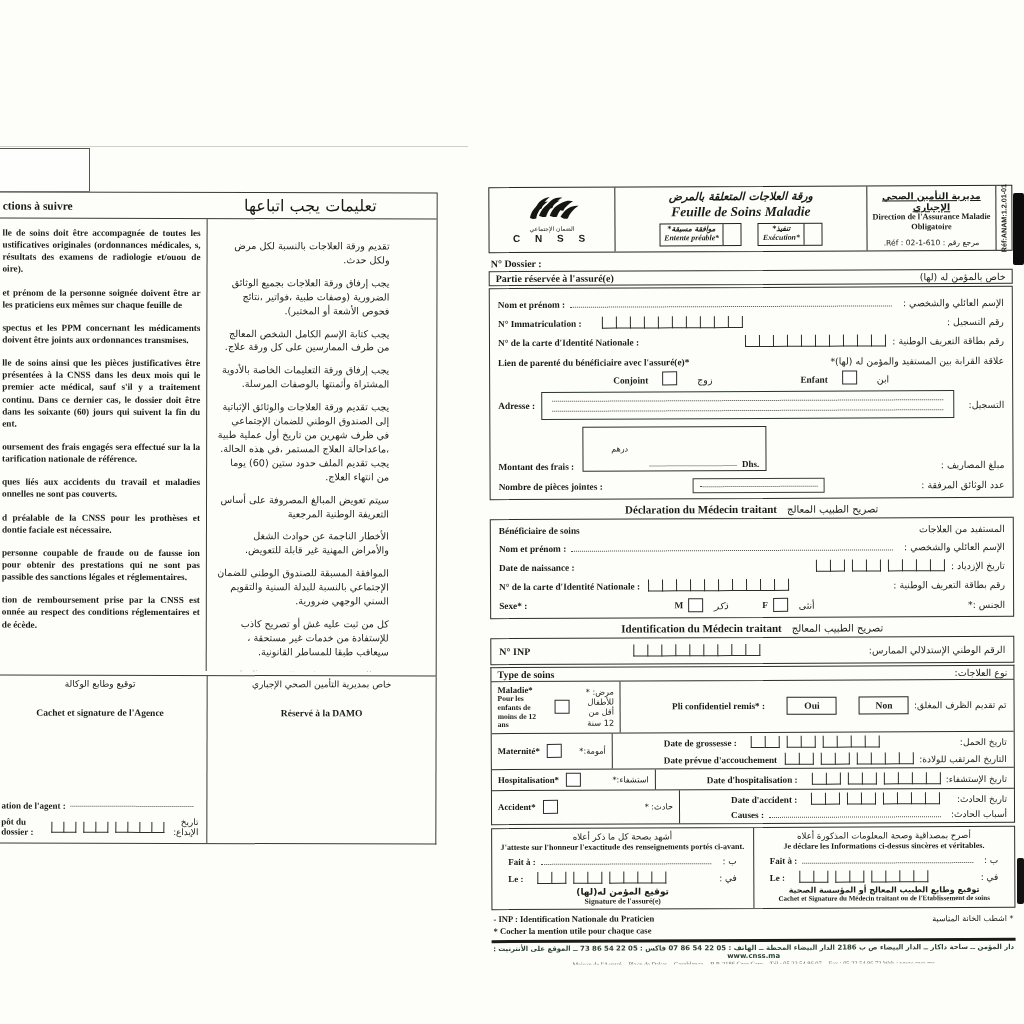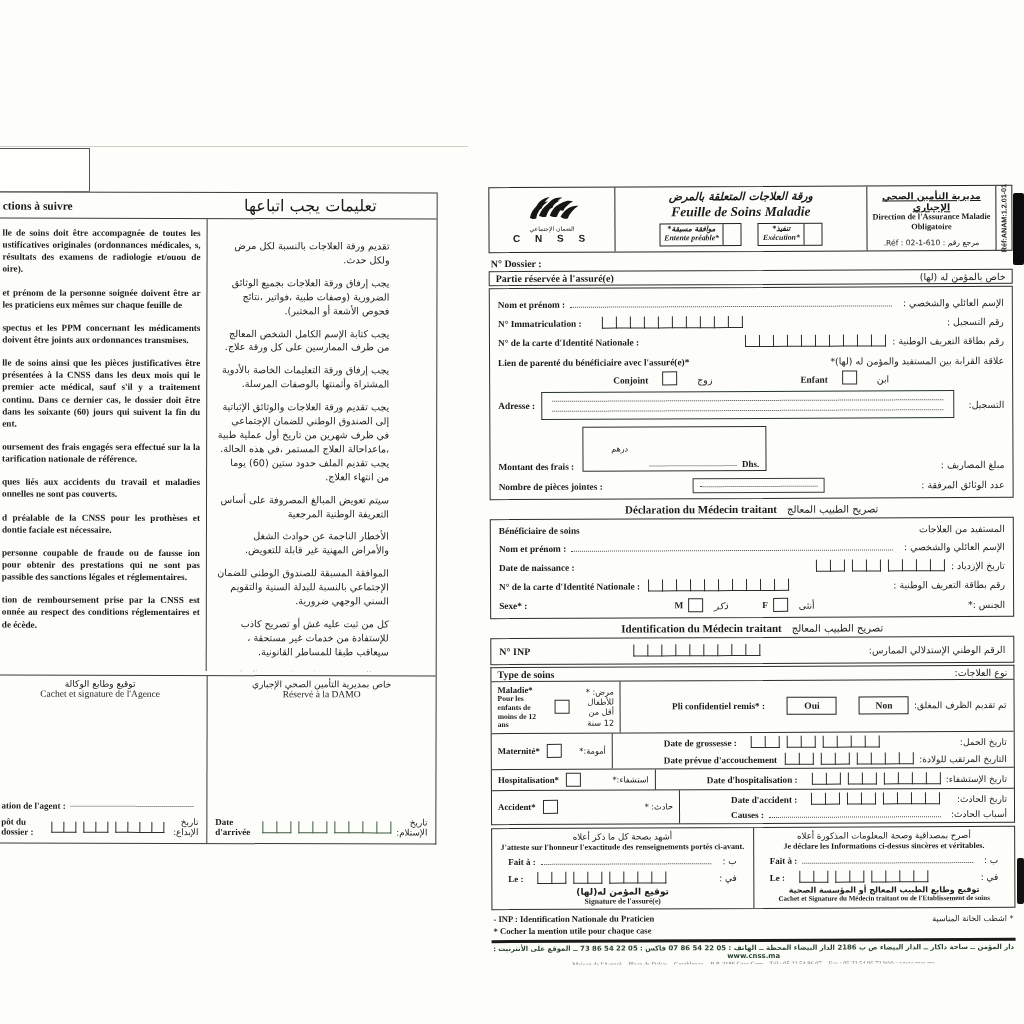--- a/index.html
+++ b/index.html
@@ -24,21 +24,21 @@
   .instr-cols{display:flex;height:452px;overflow:hidden;}
   .fr-col{width:250px;box-sizing:border-box;padding:8px 6px 6px 46px;}
   .fr-col p{margin:0 0 11px;font-size:9.2px;font-weight:700;line-height:1.32;text-align:justify;}
   .ar-col{width:192px;box-sizing:border-box;border-left:1.3px solid #3a3a36;padding:20px 9px;}
   .ar-col p{margin:0 0 9px;font-size:9.6px;line-height:1.45;text-align:right;}
   .agency-table{display:flex;border:1.4px solid #3a3a36;border-top:none;height:168px;box-sizing:border-box;}
   .acell{display:flex;flex-direction:column;box-sizing:border-box;padding:3px 8px 6px;}
   .acell.l{width:252px;border-right:1.4px solid #3a3a36;padding-left:46px;}
   .acell.r{flex:1;}
   .acell .h-ar{text-align:center;font-size:9px;}
-  .acell .h-fr{text-align:center;font-size:9.5px;font-weight:400;}
+  .acell .h-fr{text-align:center;font-size:9.5px;font-weight:700;margin-top:19px;}
   .acell .sp{flex:1;}
   .lrow{display:flex;align-items:center;font-size:9px;font-weight:700;margin-top:6px;}
   .dots{flex:1;border-bottom:1.6px dotted #4b4b46;margin:0 5px 2px;height:2px;min-width:18px;}
   
   .comb{display:inline-flex;align-items:flex-end;}
   .comb i{display:block;width:13px;height:11px;border-left:1.2px solid #2c2c28;border-bottom:1.7px solid #2c2c28;}
   .comb i:last-child{border-right:1.2px solid #2c2c28;}
   .comb.small i{width:11px;height:10px;}
   .comb.green i{border-color:#3c5a40;}
   .dgrp{display:inline-flex;gap:7px;}
@@ -181,40 +181,20 @@
               <i></i>
             </span>
         </span>
         <span class="ar" style="margin-left:auto;font-weight:400;font-size:8.8px;">تاريخ الإيداع:</span>
       </div>
     </div>
     <div class="acell r">
       <div class="h-ar ar">خاص بمديرية التأمين الصحي الإجباري</div>
       <div class="h-fr">Réservé à la DAMO</div>
       <div class="sp"></div>
-      <div class="lrow">
-        <span>Date d'arrivée</span>
-        <span class="dgrp" style="margin-left:8px;">
-          <span class="comb green">
-              <i></i>
-              <i></i>
-            </span>
-            <span class="comb green">
-              <i></i>
-              <i></i>
-            </span>
-            <span class="comb green">
-              <i></i>
-              <i></i>
-              <i></i>
-              <i></i>
-            </span>
-        </span>
-        <span class="ar" style="margin-left:auto;font-weight:400;font-size:8.8px;">تاريخ الإستلام:</span>
-      </div>
     </div>
   </div>
 </div>
 
 <div class="page" id="form-page">
 
   <div class="htable">
     <div class="hcell logo">
       <svg width="66" height="27" viewBox="0 0 66 30">
         <g fill="#161614">

